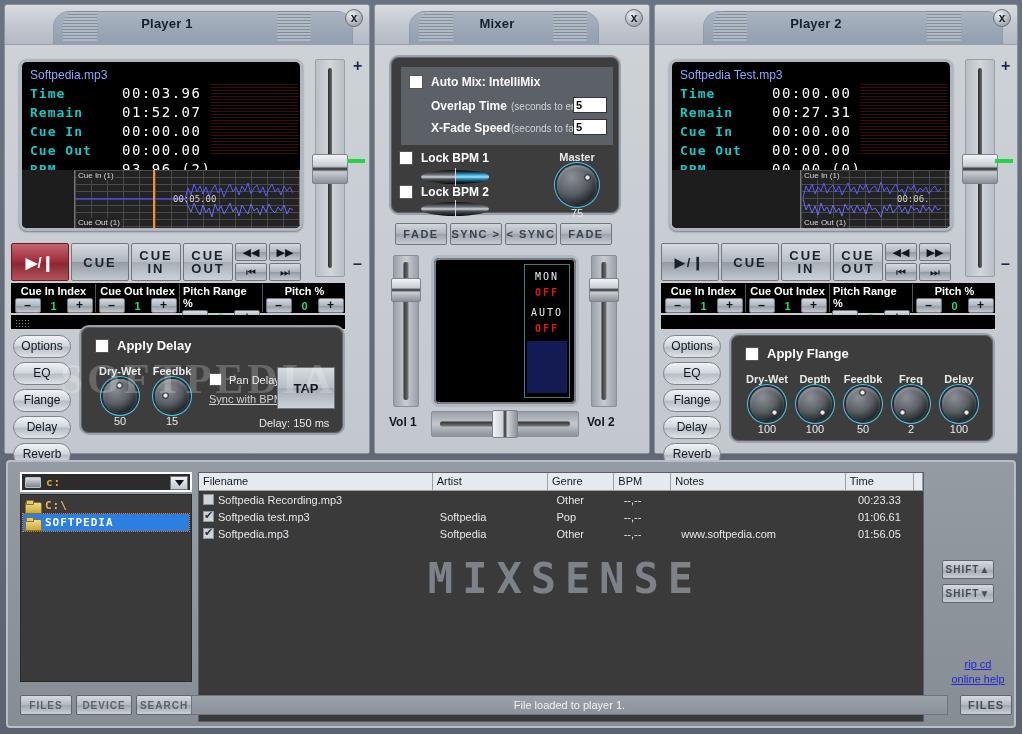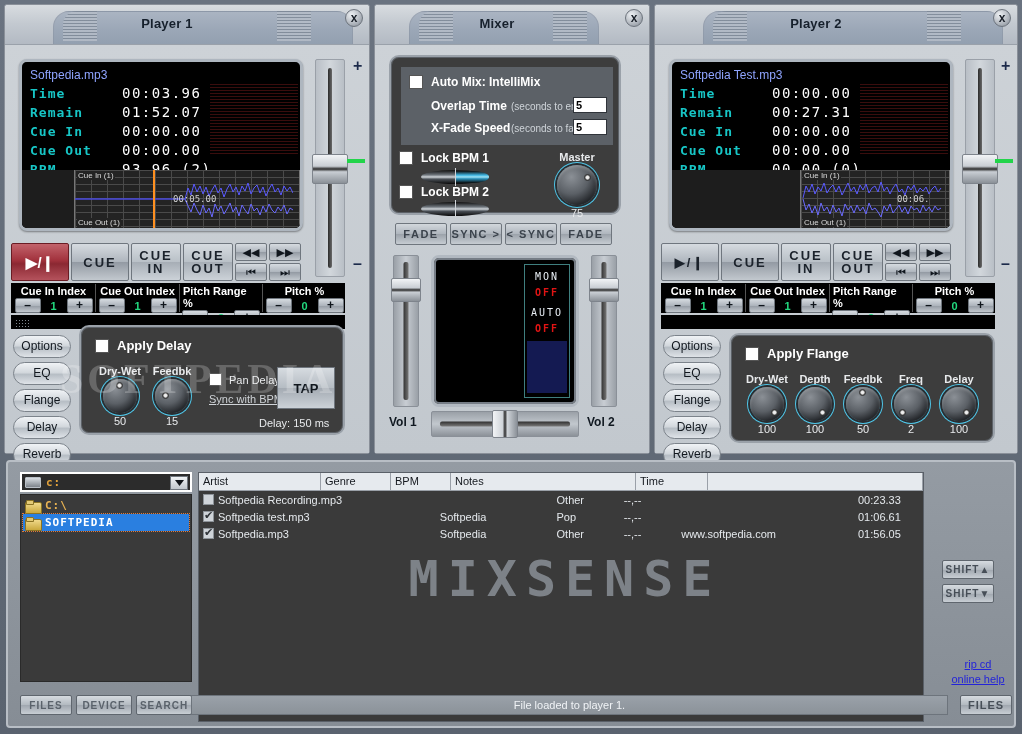--- a/index.html
+++ b/index.html
@@ -206,21 +206,21 @@
   .lhead div { border-right:1px solid #9aa0a8; font-size:11px; color:#15191f;
     padding:2px 4px; overflow:hidden; white-space:nowrap; }
   .lrow { display:flex; height:17px; align-items:center; }
   .lrow div { font-size:11px; color:#e4e8ec; padding:0 4px; overflow:hidden; white-space:nowrap; }
   .lchk { width:11px; height:11px; border:1px solid #8d9399; background:#cfd4d9;
     display:inline-block; margin-right:4px; position:relative; flex:0 0 11px; cursor:pointer;}
   .lchk.on:after { content:"✔"; position:absolute; left:0px; top:-3px; font-size:11px; color:#2f3338;}
 
   .logo { position:absolute; left:350px; top:558px; width:430px; text-align:center;
     pointer-events:none; }
-  .logo-main { font-family:"DejaVu Sans Mono", monospace; font-size:50px; font-weight:bold;
+  .logo-main { font-family:"DejaVu Sans Mono", monospace; font-size:42px; font-weight:bold;
     color:#7d8288; letter-spacing:9px; line-height:42px; }
   .logo-sub { display:flex; justify-content:space-between; margin-top:6px; padding:0 40px;
     font-family:"DejaVu Sans Mono", monospace; font-size:9px; color:#6f747a; letter-spacing:3px; }
 
   .shiftbtn { position:absolute; width:52px; height:19px; border:1px solid #5f666e; border-radius:2px;
     background:linear-gradient(180deg,#d6dbe0 0%,#b2b9c0 50%,#a0a7af 51%,#c8ced4 100%);
     color:#464e57; font-size:10px; font-weight:bold; letter-spacing:1px;
     display:flex; align-items:center; justify-content:center; cursor:pointer;}
   .weblink { position:absolute; color:#2424d8; font-size:11px; text-decoration:underline;
     cursor:pointer; text-align:center; width:80px; }
@@ -649,20 +649,21 @@
         <span class="tree-txt">C:\</span>
       </div>
       <div class="tree-row sel">
         <span class="folder-ico"></span>
         <span class="tree-txt">SOFTPEDIA</span>
       </div>
     </div>
 
     <div class="listwrap">
       <div class="lhead">
+        <div style="width:248px">Filename</div>
         <div style="width:122px">Artist</div>
         <div style="width:70px">Genre</div>
         <div style="width:60px">BPM</div>
         <div style="width:185px">Notes</div>
         <div style="width:72px">Time</div>
         <div style="flex:1"></div>
       </div>
 
       <div class="lrow">
         <div style="width:248px;display:flex;align-items:center">

